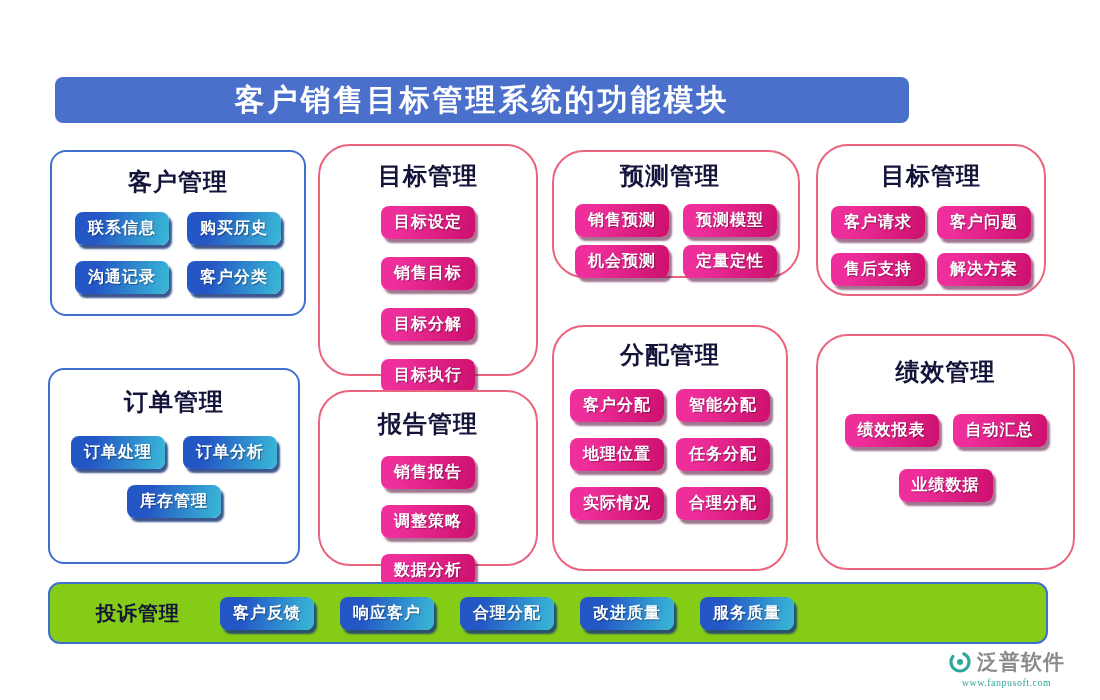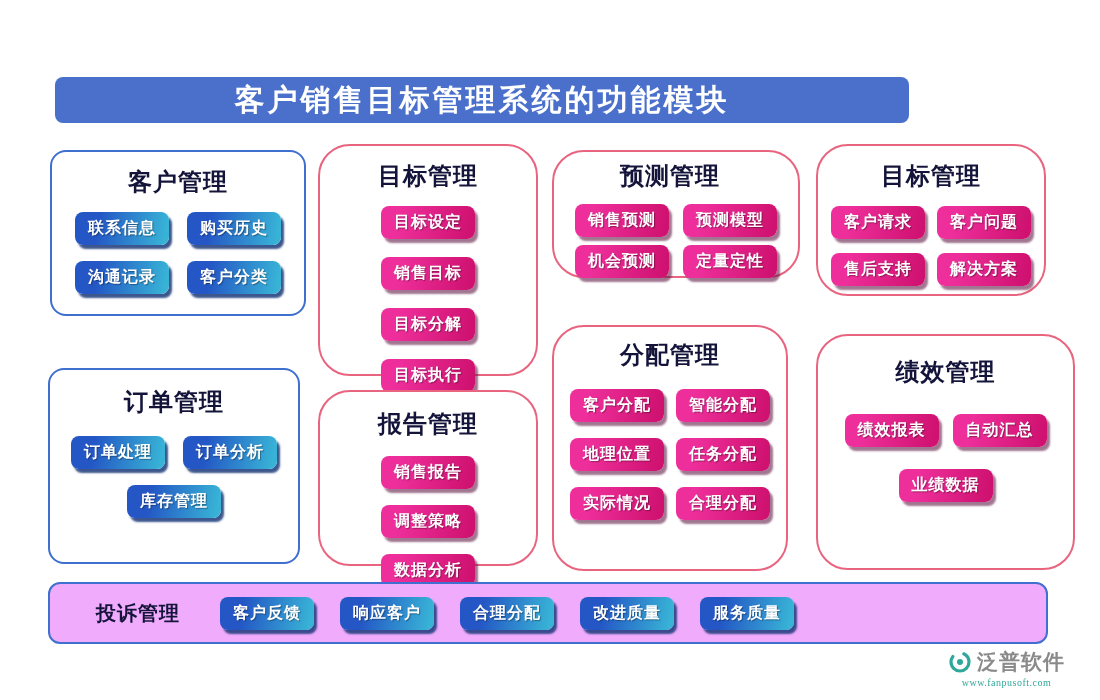--- a/index.html
+++ b/index.html
@@ -38,21 +38,21 @@
   .card-performance .btns{gap:22px 14px;}
 
   
   .btn{display:inline-block;border-radius:8px;padding:6px 13px;font-size:16px;font-weight:700;color:#ffffff;
     white-space:nowrap;cursor:pointer;text-shadow:1px 1px 1px rgba(0,0,0,0.35);letter-spacing:1px;}
   .btn-blue{background:linear-gradient(100deg,#2457c5 25%,#38b3d6 95%);box-shadow:3px 4px 2px rgba(27,58,122,0.85);}
   .btn-pink{background:linear-gradient(100deg,#ee2f9b 20%,#cf1170 95%);box-shadow:3px 4px 2px rgba(96,26,70,0.6);}
 
   
   .complaint-bar{position:absolute;left:48px;top:582px;width:1000px;height:62px;border:2px solid #3f6fcf;
-    border-radius:12px;display:flex;align-items:center;box-sizing:border-box;padding:0 18px;gap:26px;background:#f0abfc;}
+    border-radius:12px;display:flex;align-items:center;box-sizing:border-box;padding:0 18px;gap:26px;background:#84cc16;}
   .complaint-title{font-size:20px;font-weight:700;color:#14143a;margin:0 14px 0 28px;letter-spacing:1px;}
 
   
   .watermark{position:absolute;left:690px;top:225px;transform:rotate(-20deg);color:#777777;opacity:0.09;
     font-size:26px;font-weight:700;pointer-events:none;}
 
   
   .footer{position:absolute;left:948px;top:648px;display:flex;flex-direction:column;align-items:center;}
   .footer-row{display:flex;align-items:center;gap:5px;}
   .footer-brand{font-size:21px;font-weight:700;color:#8a8a8a;letter-spacing:1px;}

